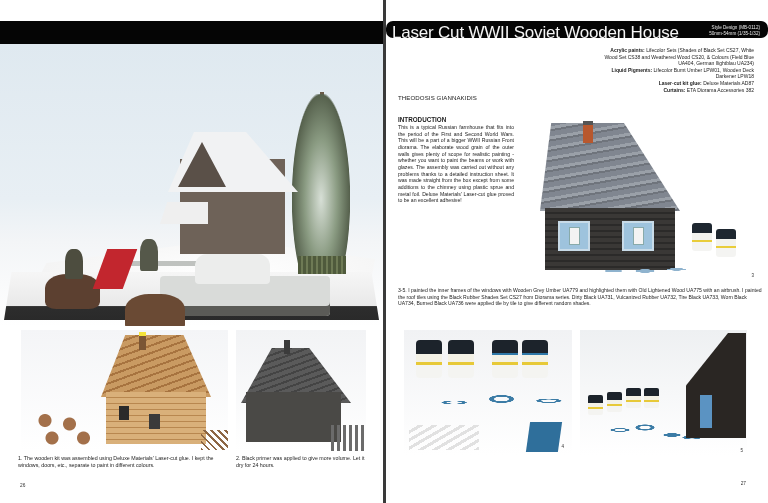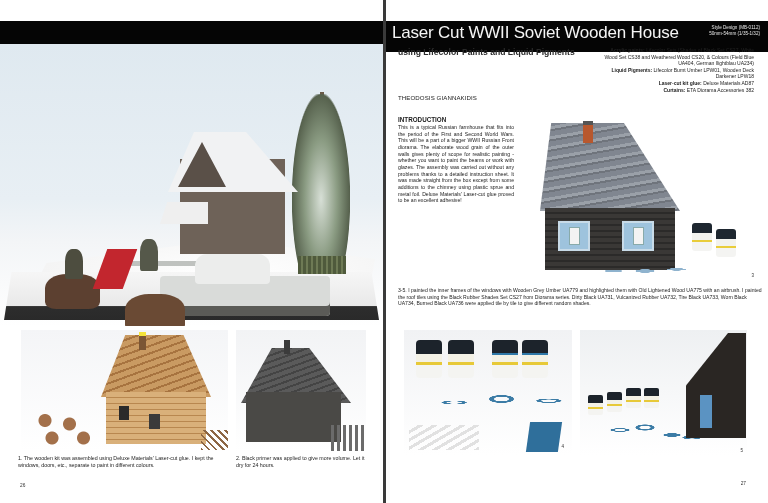--- a/index.html
+++ b/index.html
@@ -63,21 +63,21 @@
   .photo-2 .chim { position: absolute; left: 48px; top: 10px; width: 6px; height: 14px; background: #3b3b3b; }
   .photo-2 .frames { position: absolute; left: 95px; top: 95px; width: 35px; height: 26px; background: repeating-linear-gradient(90deg, #6b6b6b 0 3px, transparent 3px 6px); }
 
   .caption { position: absolute; font-size: 5.3px; line-height: 7px; color: #222; }
   .caption-1 { left: 18px; top: 455px; width: 215px; }
   .caption-2 { left: 236px; top: 455px; width: 135px; }
   .folio { position: absolute; font-size: 4.8px; color: #333; }
   .folio-left { left: 20px; top: 483px; }
 
   
-  .titlebar { position: absolute; left: 0; top: 21px; width: 382px; height: 31px; background: #050505; }
+  .titlebar { position: absolute; left: 0; top: 21px; width: 382px; height: 17px; background: #050505; border-radius: 7px; }
   .titlebar .title { position: absolute; left: 6px; top: 1px; font-size: 17px; line-height: 21px; color: #f5f5f5; font-weight: normal; letter-spacing: -0.2px; white-space: nowrap; }
   .titlebar .meta { position: absolute; right: 8px; top: 4px; font-size: 4.6px; line-height: 6.2px; color: #eaeaea; text-align: right; }
   .subtitle { position: absolute; left: 12px; top: 47px; width: 190px; font-size: 8.6px; line-height: 11px; color: #2a2a2a; font-weight: bold; }
   .specs { position: absolute; right: 14px; top: 47px; width: 150px; font-size: 5px; line-height: 6.6px; text-align: right; color: #222; }
   .specs b { font-weight: bold; }
   .author { position: absolute; left: 12px; top: 94px; font-size: 6.1px; color: #222; letter-spacing: 0.1px; }
   .intro-head { position: absolute; left: 12px; top: 116px; font-size: 6.3px; font-weight: bold; color: #1a1a1a; }
   .intro-body { position: absolute; left: 12px; top: 124px; width: 116px; font-size: 5.15px; line-height: 6.65px; color: #222; text-align: justify; }
 
   .photo-3 { left: 134px; top: 113px; width: 238px; height: 171px; background: #ffffff; }
@@ -167,21 +167,20 @@
 <div class="page page-right">
   <div class="titlebar">
     <h1 class="title">Laser Cut WWII Soviet Wooden House</h1>
     <div class="meta">
       <div>Style Design (MB-0112)</div>
       <div>50mm-54mm (1/35-1/32)</div>
     </div>
   </div>
 
   <div class="subtitle">
-    <div>using Lifecolor Paints and Liquid Pigments</div>
   </div>
 
   <div class="specs">
     <div><b>Acrylic paints:</b> <span>Lifecolor Sets (Shades of Black Set CS27, White Wood Set CS38 and Weathered Wood CS20, &amp; Colours (Field Blue UA404, German Ilightblau UA234)</span></div>
     <div><b>Liquid Pigments:</b> <span>Lifecolor Burnt Umber LPW01, Wooden Deck Darkener LPW18</span></div>
     <div><b>Laser-cut kit glue:</b> <span>Deluxe Materials AD87</span></div>
     <div><b>Curtains:</b> <span>ETA Diorama Accessories 382</span></div>
   </div>
 
   <div class="author">THEODOSIS GIANNAKIDIS</div>

